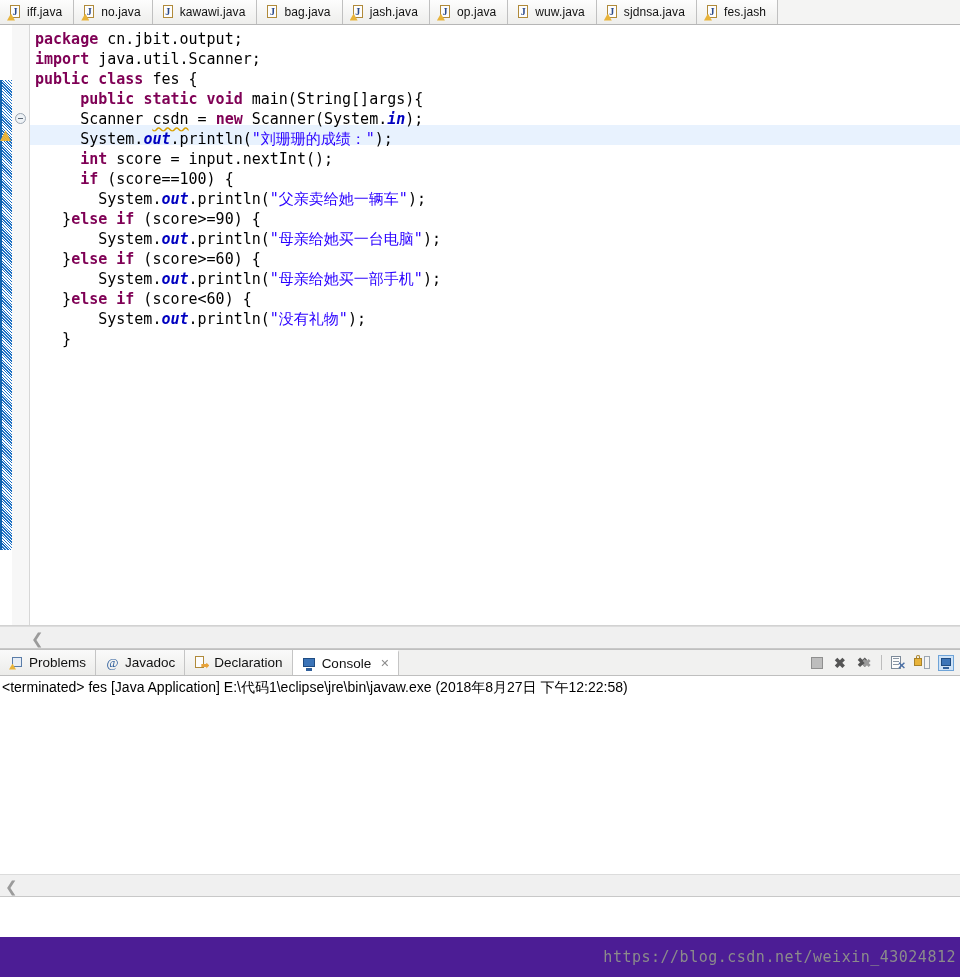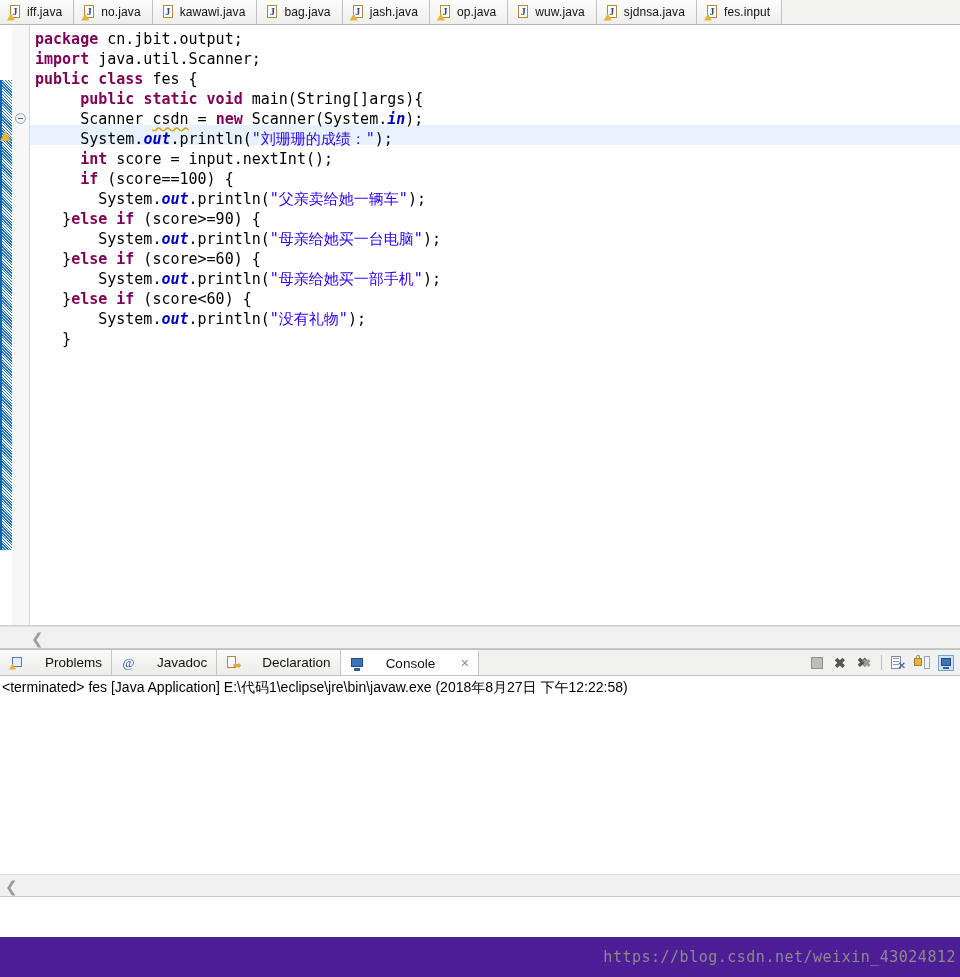--- a/index.html
+++ b/index.html
@@ -202,21 +202,21 @@
     align-items: stretch;
     height: 25px;
     background: #f1f1f0;
     border-top: 1px solid #bfbfbf;
     border-bottom: 1px solid #bfbfbf;
     position: relative;
   }
   .vtab {
     display: flex;
     align-items: center;
-    gap: 21px;
+    gap: 5px;
     padding: 0 9px;
     border-right: 1px solid #c5c5c5;
     background: linear-gradient(#fafafa, #ececea);
     box-sizing: border-box;
     white-space: nowrap;
     flex: 0 0 auto;
   }
   .vtab.active {
     background: #ffffff;
     border-top: 2px solid #ffffff;
@@ -438,21 +438,21 @@
     </span>
     <span class="tab-label">sjdnsa.java</span>
   </div>
 
   <div class="etab">
     <span class="jicon">
       <span class="page"></span>
         <span class="jglyph">J</span>
         <span class="warn"></span>
     </span>
-    <span class="tab-label">fes.input</span>
+    <span class="tab-label">fes.jash</span>
   </div>
 
 </div>
 
 <div class="editor-area">
 
   <div class="left-strip">
     <div class="sel-bar"></div>
     <div class="marker-warn"></div>
   </div>

